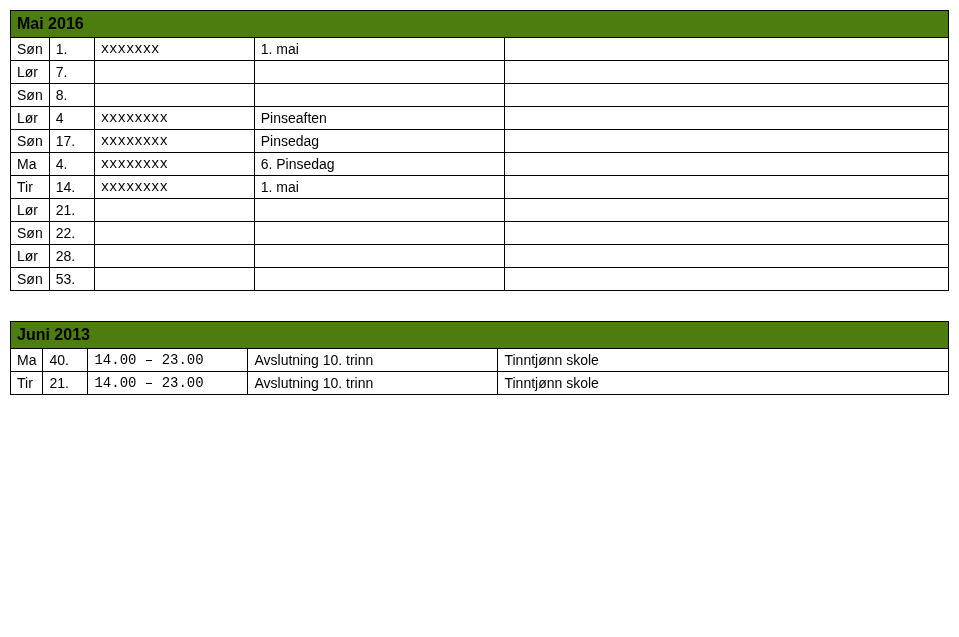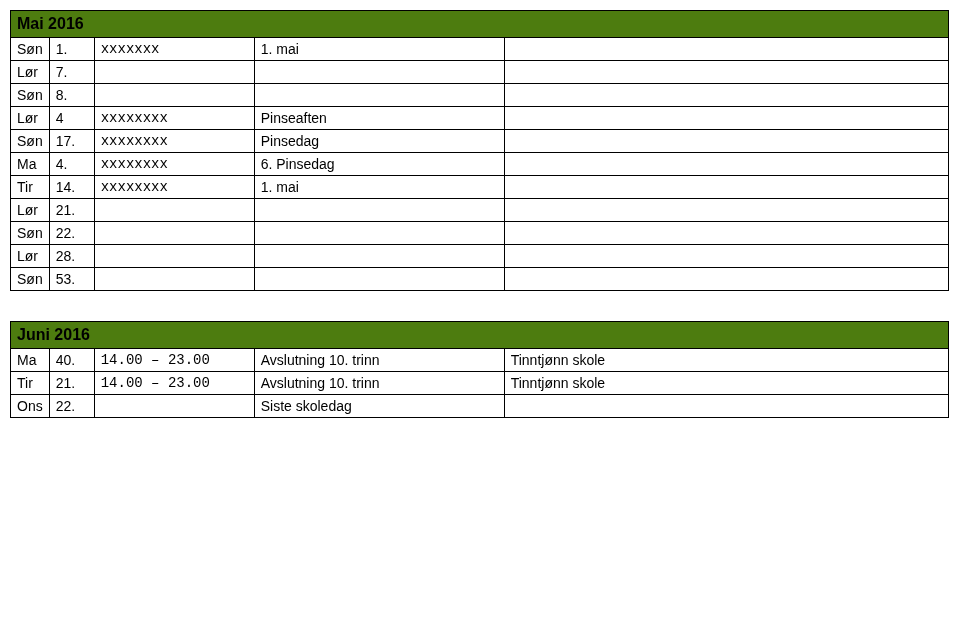--- a/index.html
+++ b/index.html
@@ -132,39 +132,32 @@
     <td>53.</td>
     <td></td>
     <td></td>
     <td></td>
   </tr>
       </tbody>
   </table>
 </div>
 
 <div>
-  <div class="month-title">Juni 2016</div>
+  <div class="month-title">Juni 2013</div>
   <table>
     <tbody id="juni-tbody">
     <tr>
     <td>Ma</td>
     <td>40.</td>
     <td>14.00 – 23.00</td>
     <td>Avslutning 10. trinn</td>
     <td>Tinntjønn skole</td>
   </tr>
         <tr>
     <td>Tir</td>
     <td>21.</td>
     <td>14.00 – 23.00</td>
     <td>Avslutning 10. trinn</td>
     <td>Tinntjønn skole</td>
   </tr>
-        <tr>
-    <td>Ons</td>
-    <td>22.</td>
-    <td></td>
-    <td>Siste skoledag</td>
-    <td></td>
-  </tr>
       </tbody>
   </table>
 </div>
 
 </body></html>

